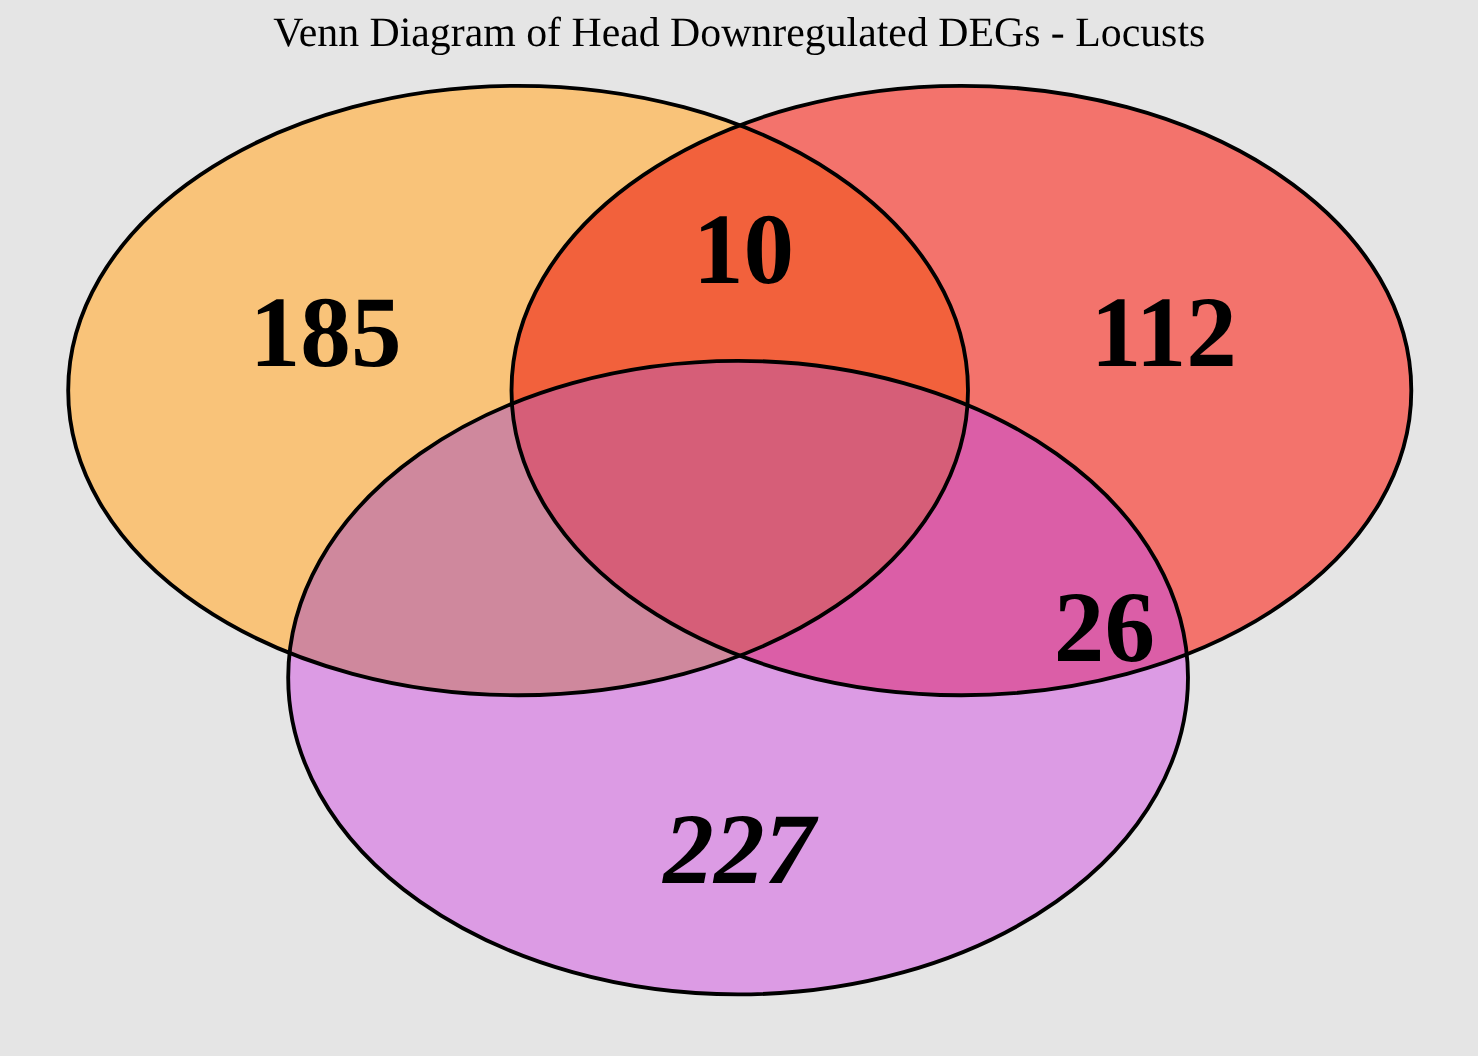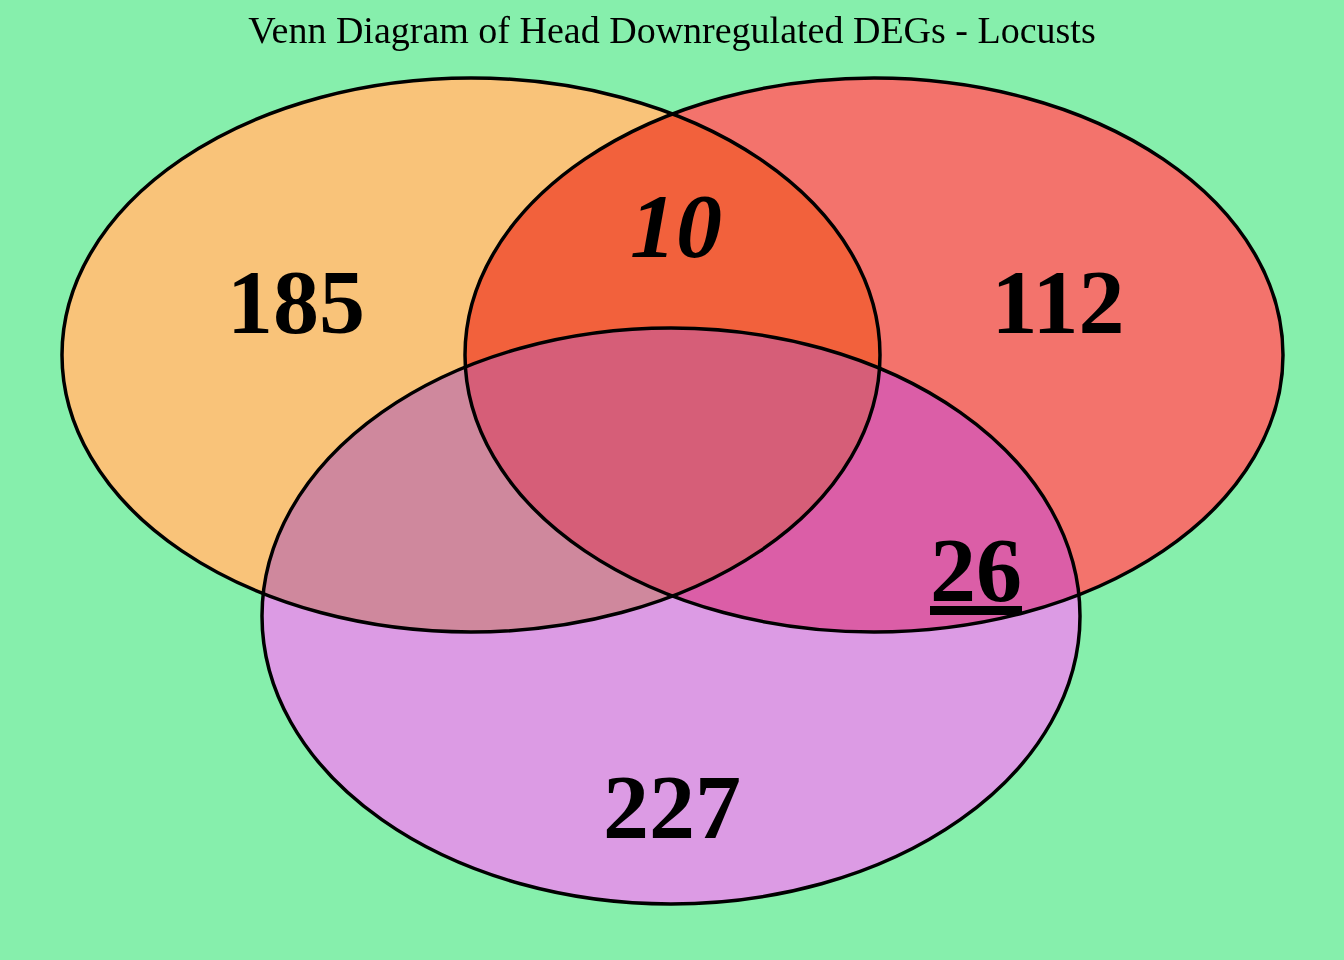--- a/index.html
+++ b/index.html
@@ -4,21 +4,21 @@
 <style>
   html, body {
     margin: 0;
     padding: 0;
     background: #ffffff;
   }
   #canvas {
     position: relative;
     width: 1344px;
     height: 960px;
-    background: #86efac;
+    background: #e5e5e5;
     overflow: hidden;
     font-family: "Liberation Serif", serif;
     color: #000000;
   }
   .chart-title {
     position: absolute;
     top: 8px;
     left: 0;
     width: 100%;
     text-align: center;
@@ -36,25 +36,25 @@
     position: absolute;
     transform: translate(-50%, -50%);
     font-size: 92px;
     font-weight: 700;
     line-height: 1;
     color: #000000;
     white-space: nowrap;
   }
   .label-a   { left: 296px;  top: 302px; }
   .label-b   { left: 1058px; top: 302px; }
-  .label-ab  { left: 676px;  top: 226px; font-style: italic; }
+  .label-ab  { left: 676px;  top: 226px; }
   .label-abc { left: 672px;  top: 456px; }
   .label-ac  { left: 400px;  top: 570px; }
-  .label-bc  { left: 976px;  top: 570px; text-decoration: underline; }
-  .label-c   { left: 672px;  top: 807px; }
+  .label-bc  { left: 1004px;  top: 570px; }
+  .label-c   { left: 672px;  top: 772px; font-style: italic; }
 </style>
 </head>
 <body>
 
 <div id="canvas">
 
   <div class="chart-title">Venn Diagram of Head Downregulated DEGs - Locusts</div>
 
   <svg class="venn-svg" width="1344" height="960" viewBox="0 0 1344 960">
     <defs>

